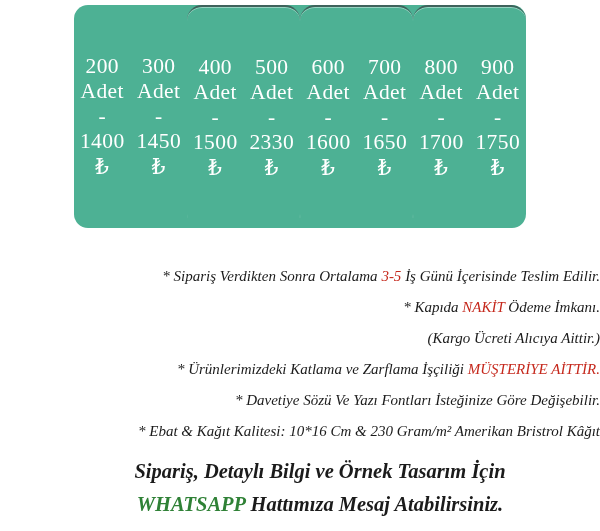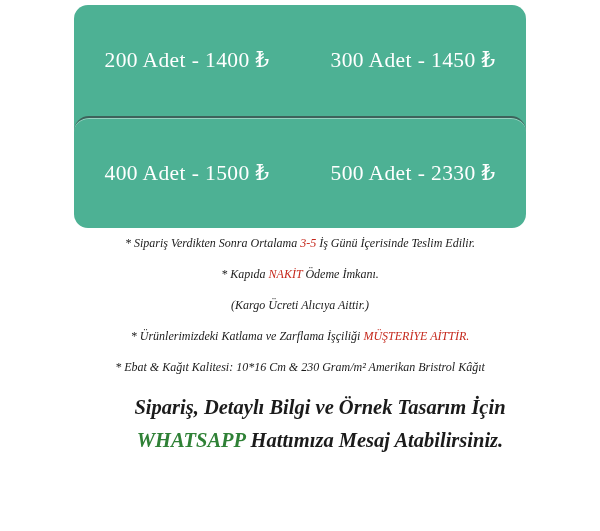--- a/index.html
+++ b/index.html
@@ -19,21 +19,21 @@
     position: relative;
   }
   
   .price-table {
     margin: 5px auto 0;
     width: 452px;
     height: 223px;
     background: var(--table-green, #4db194);
     border-radius: 14px;
     display: flex;
-    flex-direction: column;
+    flex-direction: row;
     overflow: hidden;
   }
   .price-row {
     flex: 1;
     display: flex;
     align-items: center;
   }
   .price-row + .price-row {
     border-top: 2px solid var(--divider-dark, #3e625b);
     box-shadow: inset 0 1px 0 rgba(255,255,255,0.42);
@@ -42,24 +42,25 @@
   .price-cell {
     width: 50%;
     text-align: center;
     color: var(--table-text, #ffffff);
     font-size: 21.5px;
     letter-spacing: 0.4px;
     font-family: "Liberation Serif", "DejaVu Serif", "DejaVu Sans", serif;
   }
   
   .notes {
-    text-align: center;
+    margin-top: 33px;
+    text-align: right;
     font-style: italic;
     color: var(--note-text, #1b1b1b);
-    font-size: 12px;
+    font-size: 15px;
     font-family: "Liberation Serif", "DejaVu Serif", "DejaVu Sans", serif;
   }
   .note {
     margin: 0;
     line-height: 31px;
     white-space: nowrap;
   }
   .note .red { color: var(--accent-red, #c5281c); }
   .note.bold { font-weight: normal; }
   
@@ -87,27 +88,36 @@
 
   <div class="price-table">
     <div class="price-row">
       <div class="price-cell">200 Adet - 1400 ₺</div>
       <div class="price-cell">300 Adet - 1450 ₺</div>
     </div>
     <div class="price-row">
       <div class="price-cell">400 Adet - 1500 ₺</div>
       <div class="price-cell">500 Adet - 2330 ₺</div>
     </div>
+    <div class="price-row">
+      <div class="price-cell">600 Adet - 1600 ₺</div>
+      <div class="price-cell">700 Adet - 1650 ₺</div>
+    </div>
+    <div class="price-row">
+      <div class="price-cell">800 Adet - 1700 ₺</div>
+      <div class="price-cell">900 Adet - 1750 ₺</div>
+    </div>
   </div>
 
   <div class="notes">
     <p class="note"><span>* Sipariş Verdikten Sonra Ortalama </span><span class="red">3-5</span><span> İş Günü İçerisinde Teslim Edilir.</span></p>
     <p class="note"><span>* Kapıda </span><span class="red">NAKİT</span><span> Ödeme İmkanı.</span></p>
     <p class="note bold">(Kargo Ücreti Alıcıya Aittir.)</p>
     <p class="note"><span>* Ürünlerimizdeki Katlama ve Zarflama İşçiliği </span><span class="red">MÜŞTERİYE AİTTİR.</span></p>
+    <p class="note">* Davetiye Sözü Ve Yazı Fontları İsteğinize Göre Değişebilir.</p>
     <p class="note">* Ebat &amp; Kağıt Kalitesi: 10*16 Cm &amp; 230 Gram/m² Amerikan Bristrol Kâğıt</p>
   </div>
 
   <div class="footer">
     <p>Sipariş, Detaylı Bilgi ve Örnek Tasarım İçin</p>
     <p><span class="green">WHATSAPP</span><span> Hattımıza Mesaj Atabilirsiniz.</span></p>
   </div>
 
 </div>
 

